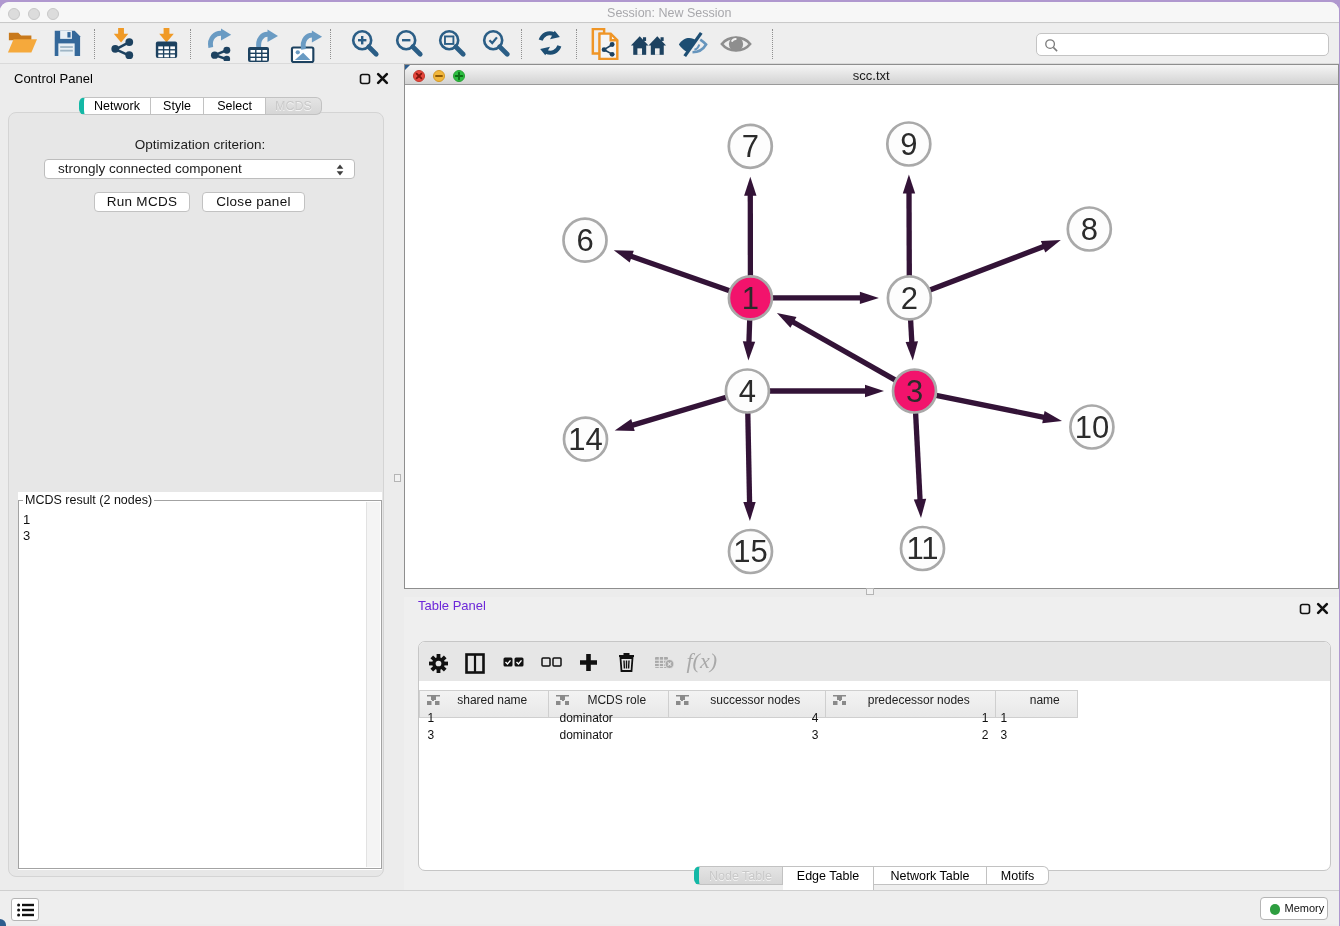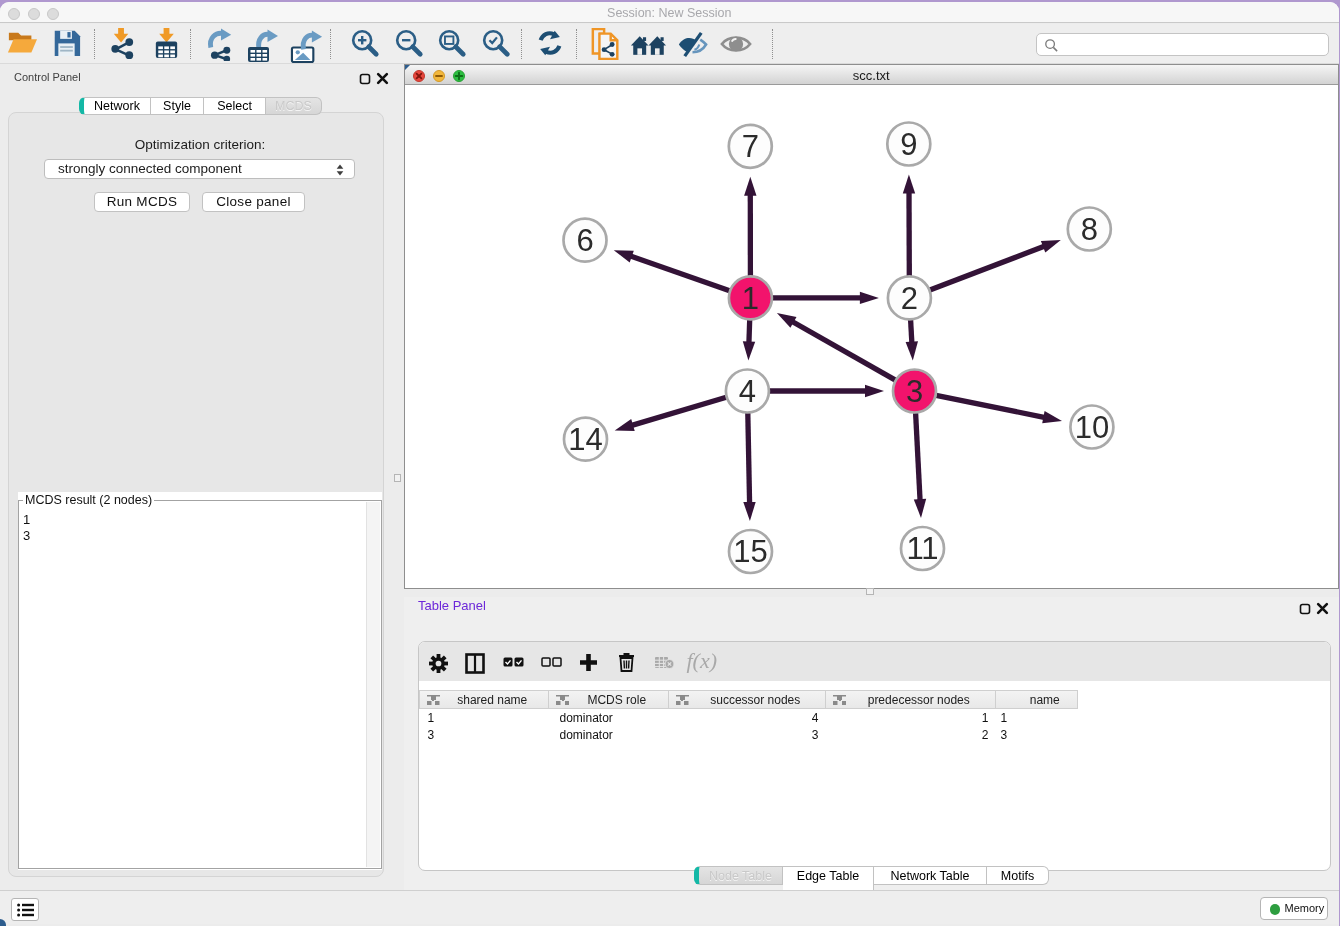--- a/index.html
+++ b/index.html
@@ -15,21 +15,21 @@
   font-size:12.5px; color:#a8a8ac; }
 #toolbar { position:absolute; left:0; top:22px; width:100%; height:40px;
   background:#eeeeee; border-bottom:1px solid #dadada; }
 .sep { position:absolute; top:5px; height:30px; width:0;
   border-left:1px dotted #8f8f8f; }
 .tbi { position:absolute; top:4px; }
 #searchbox { position:absolute; left:1036px; top:9px; width:293px; height:23px;
   background:#fff; border:1px solid #c4c4c4; border-radius:5px; }
 
 #cpanel { position:absolute; left:0; top:62px; width:392px; height:826px; background:#ececec; }
-#cpanel-h { position:absolute; left:14px; top:7px; font-size:11px; color:#404040; }
+#cpanel-h { position:absolute; left:14px; top:7px; font-size:13px; color:#000000; }
 .wicon { position:absolute; font-size:12px; color:#111; }
 #cp-body { position:absolute; left:8px; top:48px; width:376px; height:765px;
   background:#e7e7e7; border:1px solid #d4d4d4; border-radius:8px; }
 .tabrow { position:absolute; display:flex; }
 .tab { height:18px; line-height:17px; font-size:12.5px; text-align:center;
   background:#fff; border:1px solid #c2c2c2; border-left:none; color:#000;
   font-weight:500; }
 .tab.first { border-left:5px solid #14b8a6; border-radius:6px 0 0 6px; }
 .tab.last { border-radius:0 6px 6px 0; }
 .tab.sel { background:linear-gradient(#e4e4e4,#d6d6d6); color:#c9c9c9;
@@ -81,21 +81,21 @@
 #listbtn { position:absolute; left:11px; top:7px; width:28px; height:23px;
   background:#fff; border:1px solid #b5b5b5; border-radius:3px; }
 #membtn { position:absolute; right:11px; top:6px; width:68px; height:23px;
   background:#fff; border:1px solid #b5b5b5; border-radius:4px;
   font-size:11px; color:#111; line-height:21px; text-align:left; padding-left:24px; }
 #membtn .dot { position:absolute; left:9px; top:6px; width:10.5px; height:10.5px;
   border-radius:50%; background:#2e9e40; }
 #bluearc { position:absolute; left:0px; top:917px; width:6px; height:8px;
   background:#2d5d8e; border-radius:0 9px 0 0; }
 
-.hc { position:absolute; top:0; height:19px; line-height:18px; text-align:center;
+.hc { position:absolute; top:0; height:28px; line-height:18px; text-align:center;
   background:linear-gradient(#f3f3f3,#e8e8e8); border:1px solid #cfcfcf; border-left:none;padding-left:17px; }
 #thead .hc:first-child { border-left:1px solid #cfcfcf; }
 .hic { position:absolute; left:7px; top:4px; width:13px; height:10px;
   background:
    linear-gradient(#8a8a8a,#8a8a8a) 0 0/13px 1.5px no-repeat,
    linear-gradient(#8a8a8a,#8a8a8a) 5.5px 0/2px 6px no-repeat,
    linear-gradient(#8a8a8a,#8a8a8a) 4px 1px/5px 4px no-repeat,
    linear-gradient(#8a8a8a,#8a8a8a) 0 6px/4.5px 4px no-repeat,
    linear-gradient(#8a8a8a,#8a8a8a) 8.5px 6px/4.5px 4px no-repeat;
   }

